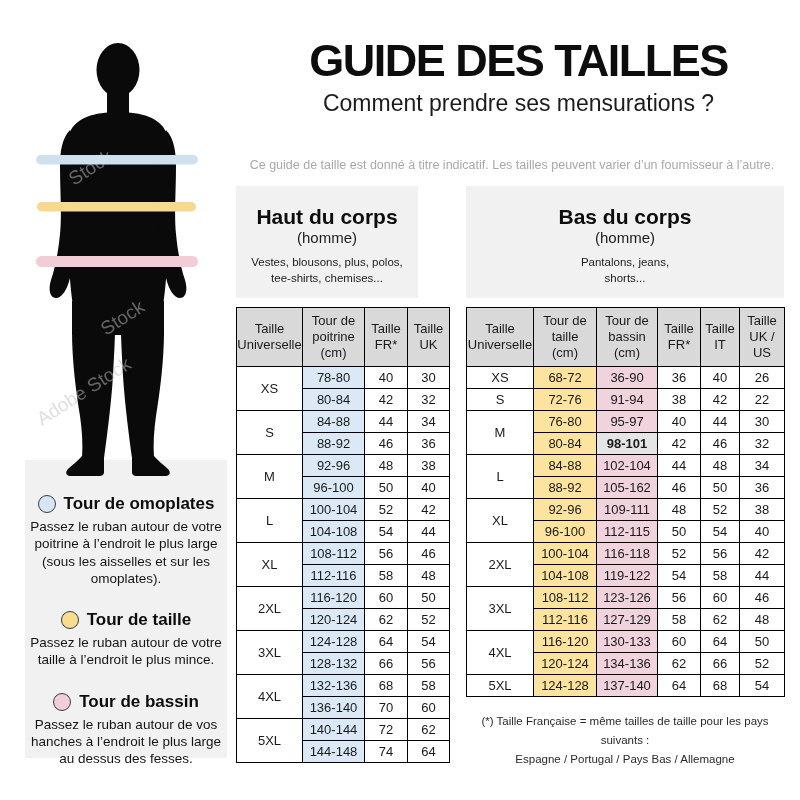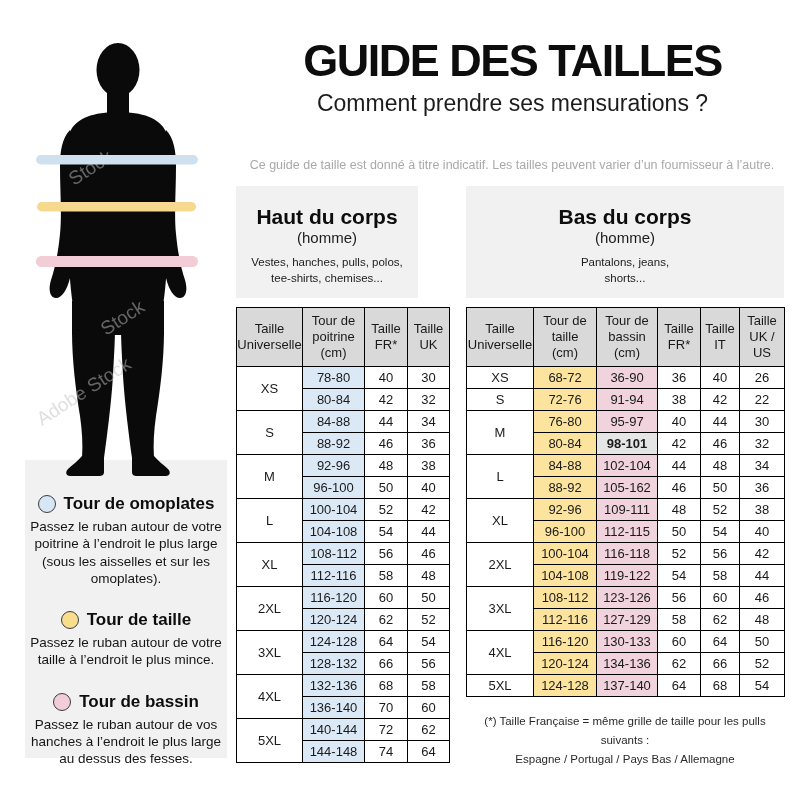--- a/index.html
+++ b/index.html
@@ -1,19 +1,19 @@
 <!DOCTYPE html>
 <html><head>
 <meta charset="utf-8">
 <style>
   html,body{margin:0;padding:0;background:#fff;font-family:"Liberation Sans",sans-serif;color:#111;}
   #stage{position:relative;width:800px;height:800px;background:#fff;overflow:hidden;}
 
   
-  .title-block{position:absolute;left:230px;top:36px;width:565px;text-align:center;}
+  .title-block{position:absolute;left:236px;top:36px;width:565px;text-align:center;}
   .main-title{font-size:45px;font-weight:bold;letter-spacing:-1.5px;line-height:1.1;color:#0d0d0d;}
   .sub-title{font-size:23px;margin-top:4px;color:#1c1c1c;}
   .disclaimer{position:absolute;left:228px;top:158px;width:568px;text-align:center;
               font-size:12.5px;color:#a9a9a9;}
 
   
   .legend-panel{position:absolute;left:25px;top:460px;width:202px;height:298px;background:#f1f1f1;
                 display:flex;flex-direction:column;align-items:center;gap:23px;
                 padding-top:34px;box-sizing:border-box;z-index:0;}
   .figure-wrap{position:absolute;left:14px;top:6px;width:212px;height:472px;z-index:1;}
@@ -115,21 +115,21 @@
         <rect x="22" y="149" width="162" height="9.5" rx="4.75" fill="#cfe1ef"></rect>
         <rect x="23" y="196" width="159" height="9.5" rx="4.75" fill="#f6d98e"></rect>
         <rect x="22" y="250" width="162" height="11" rx="5.5" fill="#f3cdd6"></rect>
       </g>
     </svg>
   </div>
 
   <div id="upper-header" class="panel-header">
     <div class="panel-title">Haut du corps</div>
     <div class="panel-sub">(homme)</div>
-    <div class="panel-items">Vestes, hanches, pulls, polos,
+    <div class="panel-items">Vestes, blousons, plus, polos,
 tee-shirts, chemises...</div>
   </div>
   <table id="upper-table" class="size-table">
     <colgroup>
         <col style="width:66px">
         <col style="width:62px">
         <col style="width:43px">
         <col style="width:42px">
       </colgroup>
     <thead>
@@ -393,16 +393,16 @@
           <td rowspan="1">5XL</td>
           <td style="background: rgb(252, 228, 158);">124-128</td>
           <td style="background: rgb(240, 211, 221);">137-140</td>
           <td>64</td>
           <td>68</td>
           <td>54</td>
         </tr>
       </tbody>
   </table>
 
-  <div class="footnote">(*) Taille Française = même grille de taille pour les pulls suivants :
+  <div class="footnote">(*) Taille Française = même tailles de taille pour les pays suivants :
 Espagne / Portugal / Pays Bas / Allemagne</div>
 
 </div>
 
 </body></html>

